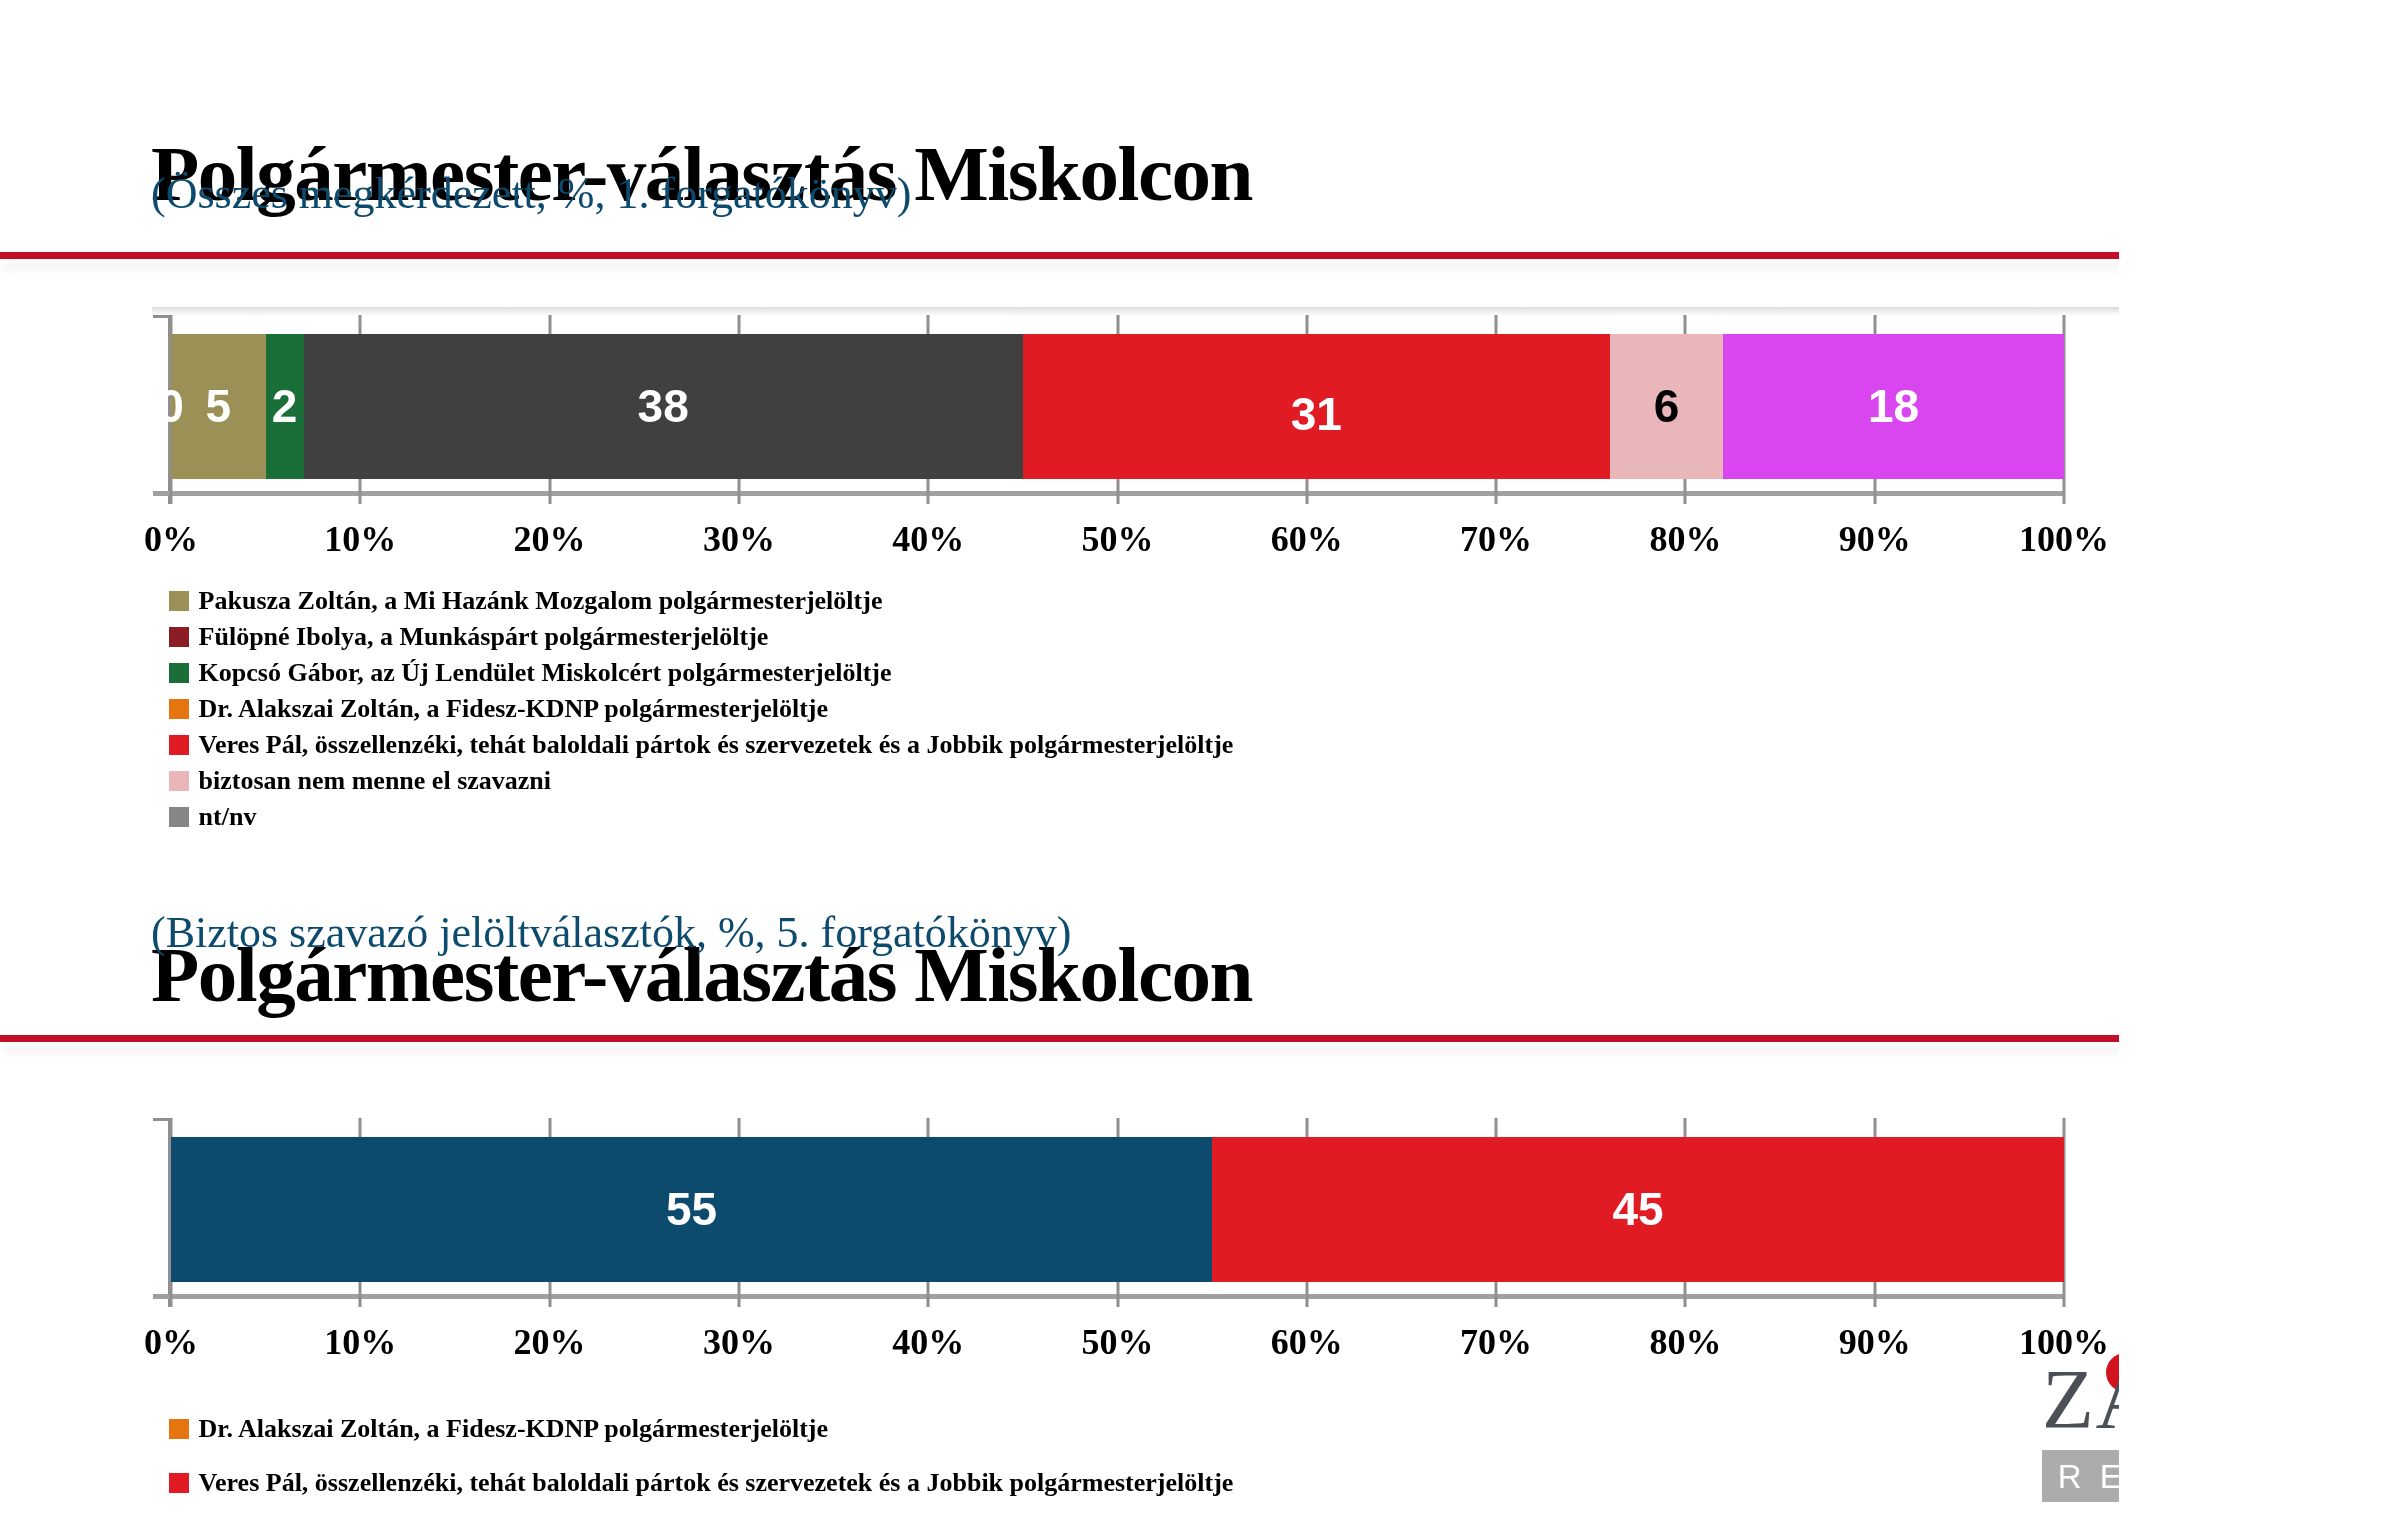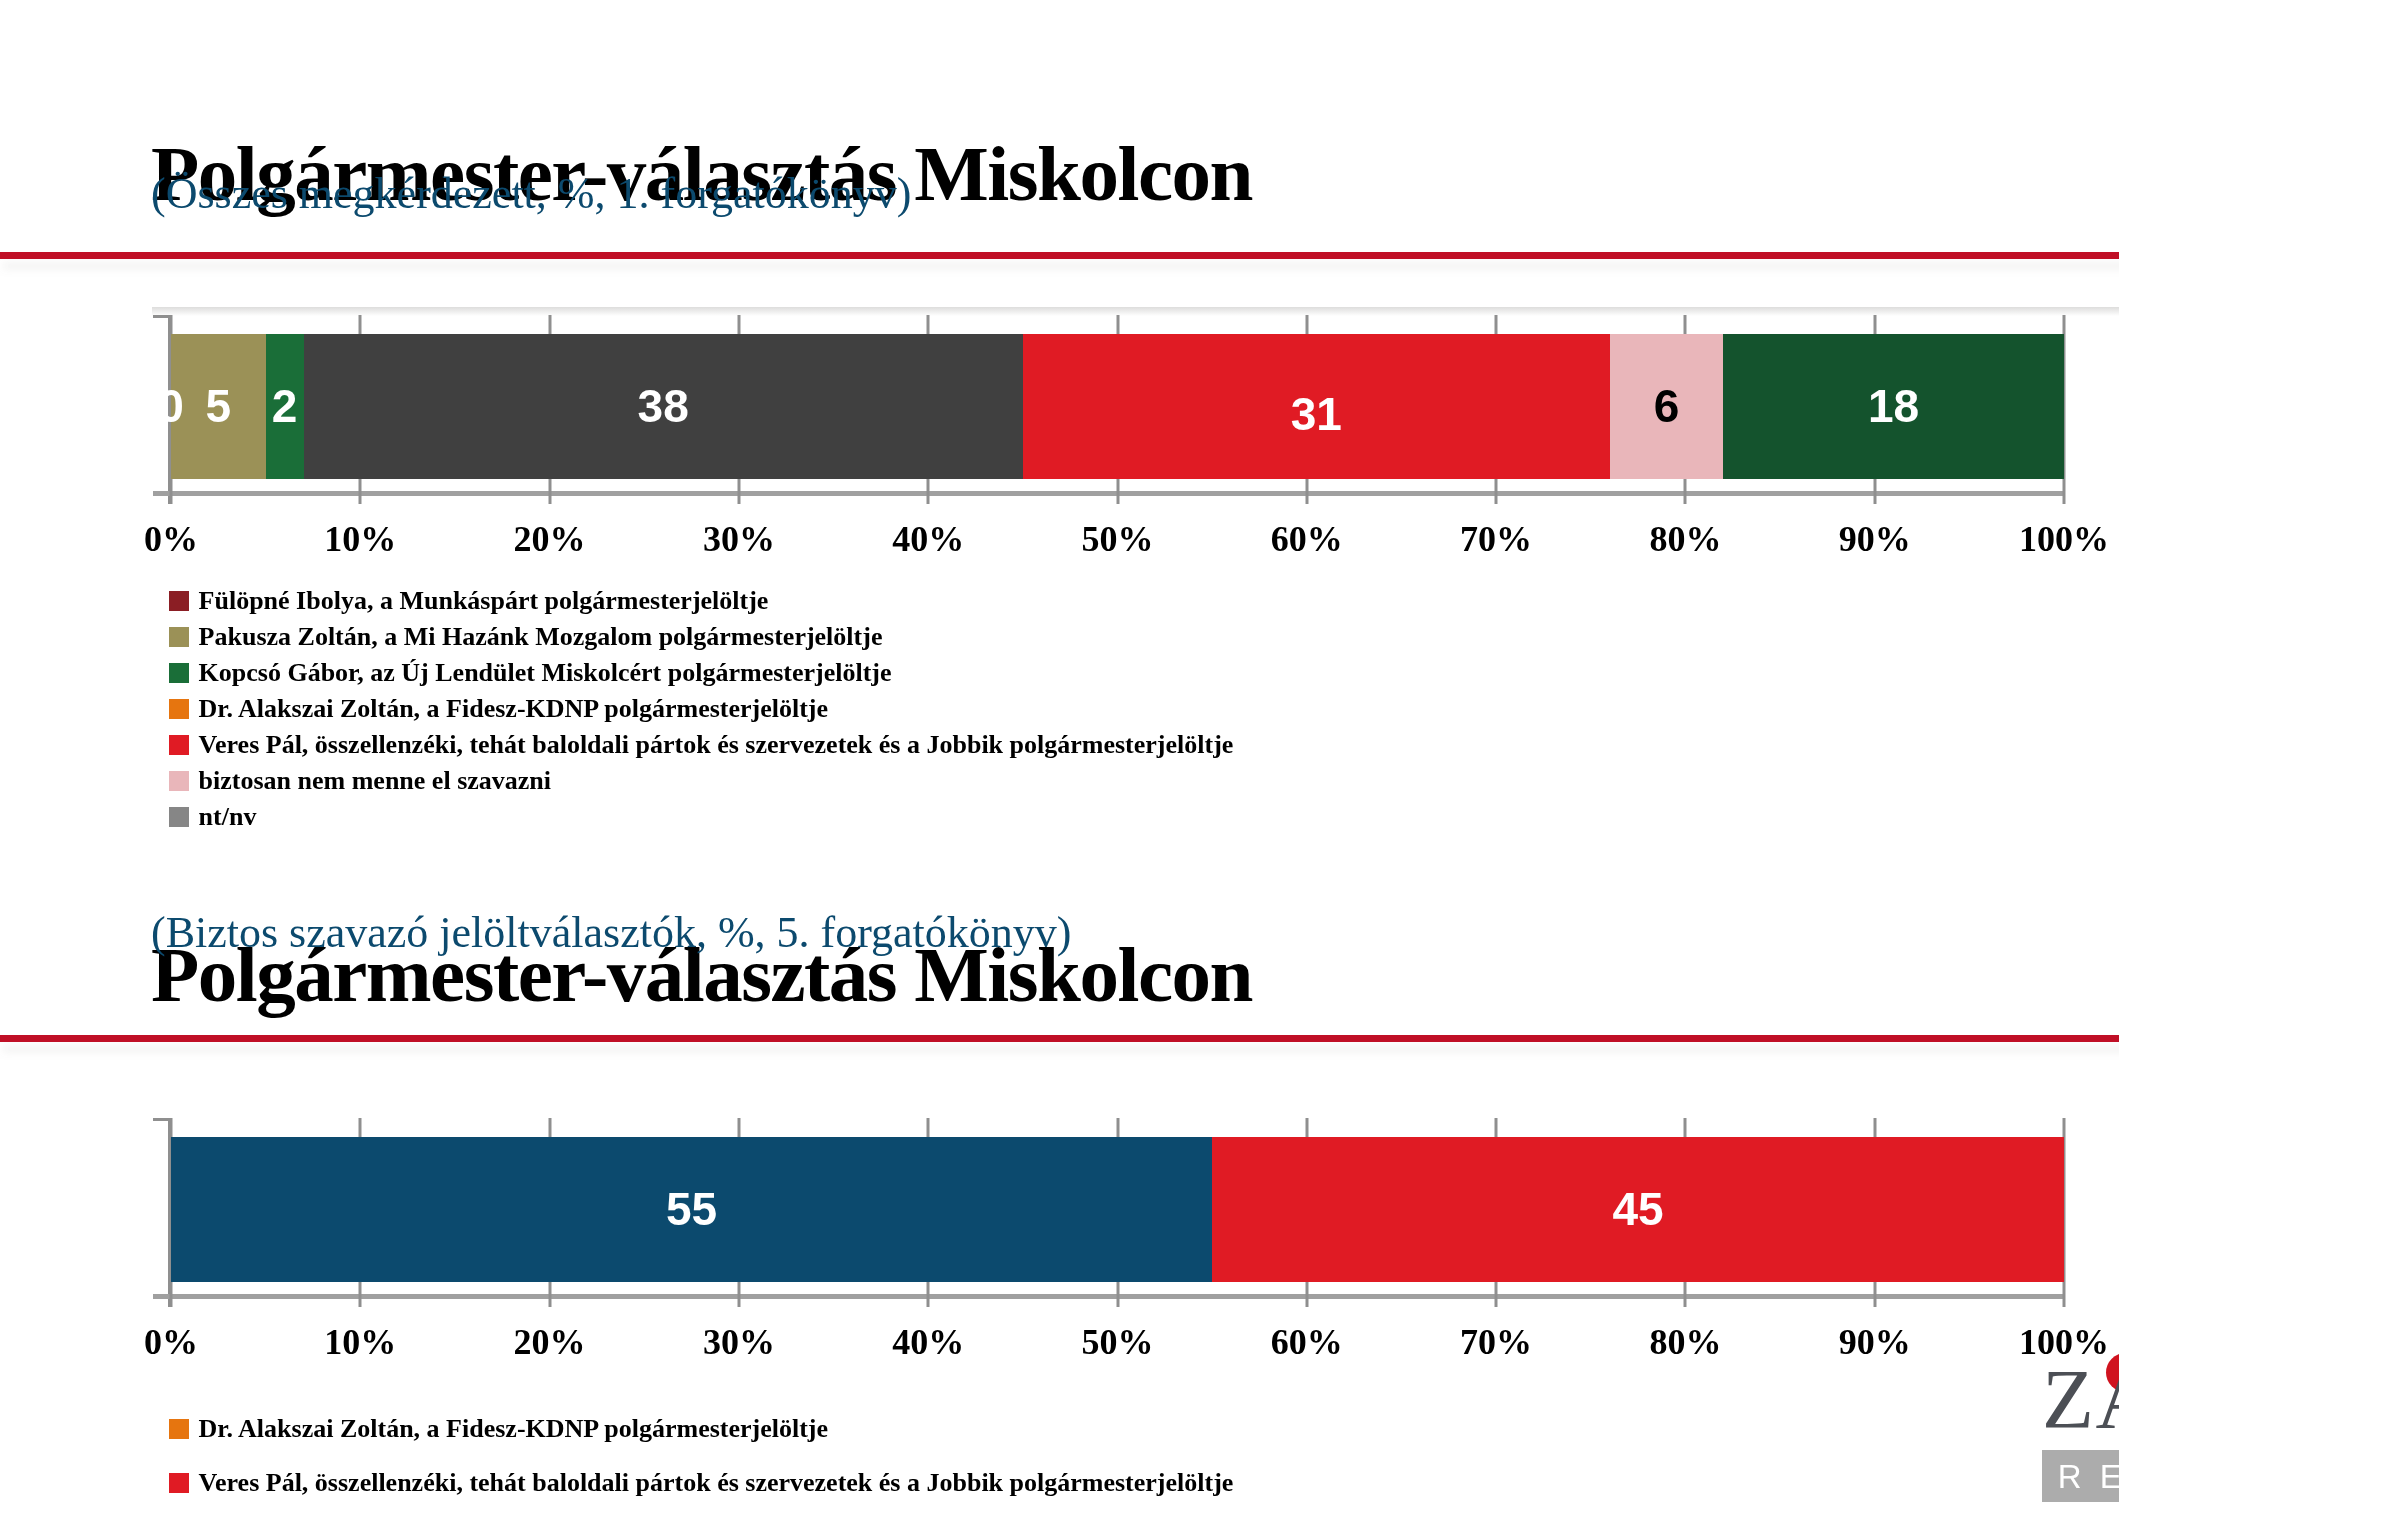--- a/index.html
+++ b/index.html
@@ -82,21 +82,21 @@
           </div>
           <div class="seg" style="flex: 38 1 0px; background: #404040;">
             <span class="seg-label" style="color: rgb(255, 255, 255);">38</span>
           </div>
           <div class="seg" style="flex: 31 1 0px; background: rgb(224, 27, 36);">
             <span class="seg-label" style="color: rgb(255, 255, 255); margin-top: 8px;">31</span>
           </div>
           <div class="seg" style="flex: 6 1 0px; background: rgb(233, 182, 186);">
             <span class="seg-label" style="color: rgb(0, 0, 0);">6</span>
           </div>
-          <div class="seg" style="flex: 18 1 0px; background: #14532d;">
+          <div class="seg" style="flex: 18 1 0px; background: #d946ef;">
             <span class="seg-label" style="color: rgb(255, 255, 255);">18</span>
           </div>
         </div>
     <div class="gridline" style="left: 0%;"></div>
         <div class="x-tick-label" style="left: 0%;">0%</div>
         <div class="gridline" style="left: 10%;"></div>
         <div class="x-tick-label" style="left: 10%;">10%</div>
         <div class="gridline" style="left: 20%;"></div>
         <div class="x-tick-label" style="left: 20%;">20%</div>
         <div class="gridline" style="left: 30%;"></div>
@@ -112,26 +112,26 @@
         <div class="gridline" style="left: 80%;"></div>
         <div class="x-tick-label" style="left: 80%;">80%</div>
         <div class="gridline" style="left: 90%;"></div>
         <div class="x-tick-label" style="left: 90%;">90%</div>
         <div class="gridline" style="left: 100%;"></div>
         <div class="x-tick-label" style="left: 100%;">100%</div>
       </div>
 
     <div class="legend legend-1" style="top:583px;">
         <div class="legend-item">
+          <span class="legend-swatch" style="background: rgb(155, 145, 87);"></span>
+          <span class="legend-label">Pakusza Zoltán, a Mi Hazánk Mozgalom polgármesterjelöltje</span>
+        </div>
+        <div class="legend-item">
           <span class="legend-swatch" style="background: rgb(139, 30, 36);"></span>
           <span class="legend-label">Fülöpné Ibolya, a Munkáspárt polgármesterjelöltje</span>
-        </div>
-        <div class="legend-item">
-          <span class="legend-swatch" style="background: rgb(155, 145, 87);"></span>
-          <span class="legend-label">Pakusza Zoltán, a Mi Hazánk Mozgalom polgármesterjelöltje</span>
         </div>
         <div class="legend-item">
           <span class="legend-swatch" style="background: rgb(26, 110, 56);"></span>
           <span class="legend-label">Kopcsó Gábor, az Új Lendület Miskolcért polgármesterjelöltje</span>
         </div>
         <div class="legend-item">
           <span class="legend-swatch" style="background: rgb(230, 117, 15);"></span>
           <span class="legend-label">Dr. Alakszai Zoltán, a Fidesz-KDNP polgármesterjelöltje</span>
         </div>
         <div class="legend-item">

